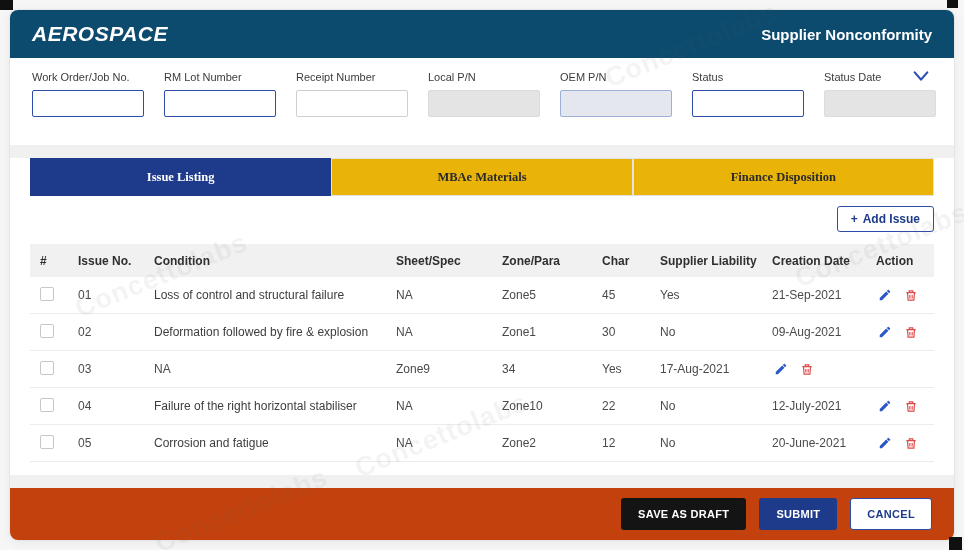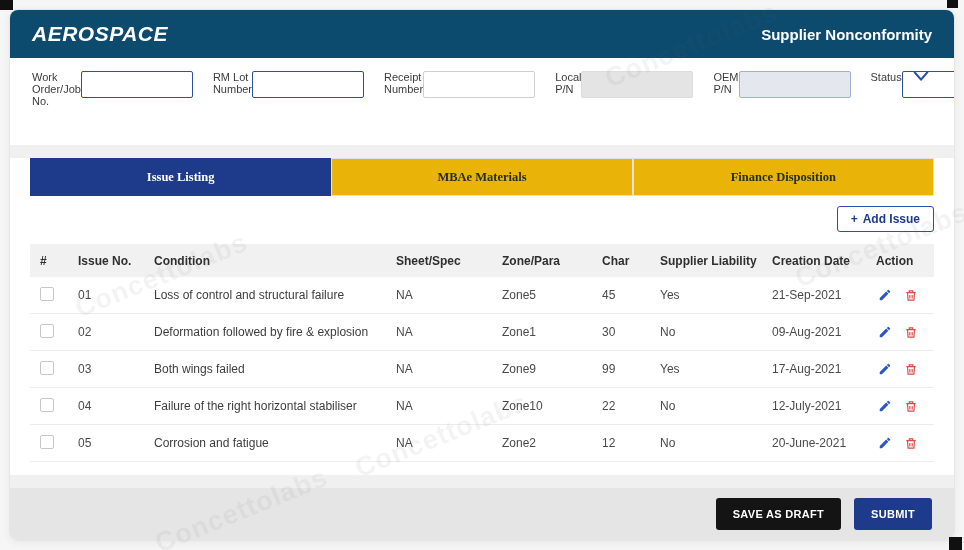--- a/index.html
+++ b/index.html
@@ -49,21 +49,21 @@
   .page-title { color: #ffffff; font-size: 15px; font-weight: 700; }
 
   
   .filters {
     flex: 0 0 87px;
     background: #ffffff;
     padding: 13px 22px 0 22px;
     display: flex; gap: 20px;
     position: relative;
   }
-  .field { display: flex; flex-direction: row; }
+  .field { display: flex; flex-direction: column; }
   .field label { font-size: 11px; color: #3c3c3c; margin-bottom: 7px; }
   .field input {
     width: 112px; height: 27px;
     border-radius: 2px; border: 1px solid #cfcfcf; background: #fff;
     font-size: 12px; padding: 0 6px; color: #333; outline: none;
     font-family: inherit;
   }
   .field input.b-blue { border: 1px solid #2e4da8; }
   .field input.fill-gray { background: #e4e4e4; border: 1px solid #dcdcdc; }
   .field input.fill-grayblue { background: #e4e7ee; border: 1px solid #9fb0d8; }
@@ -109,21 +109,21 @@
   .cb {
     appearance: none; -webkit-appearance: none;
     width: 14px; height: 14px; border: 1.5px solid #c7c7c7; border-radius: 2px;
     background: #fff; cursor: pointer; display: inline-block;
   }
   .actions-cell { display: flex; gap: 12px; align-items: center; padding-left: 6px; }
   .icon-btn { border: none; background: transparent; padding: 0; cursor: pointer; line-height: 0; }
 
   
   .footer {
-    flex: 0 0 52px; background: #e5e5e5;
+    flex: 0 0 52px; background: #c2410c;
     display: flex; align-items: center; justify-content: flex-end;
     gap: 13px; padding: 0 22px;
   }
   .btn {
     font-size: 11px; font-weight: 700; letter-spacing: .3px;
     padding: 9px 16px; border-radius: 3px; cursor: pointer; border: 1px solid transparent;
     font-family: inherit;
   }
   .btn-draft { background: #141414; color: #ffffff; }
   .btn-submit { background: #1e3a8a; color: #ffffff; }
@@ -254,24 +254,23 @@
                   </svg></span></button>
             <button class="icon-btn"><span><svg width="14" height="15" viewBox="0 0 24 24" fill="none" stroke="#dd4a4a" stroke-width="2">
                     <path d="M4 7h16M10 11v6M14 11v6M6 7l1 13h10l1-13M9 7V4h6v3"></path>
                   </svg></span></button>
           </span>
         </div>
 
         <div class="tr row">
           <span class="cb-cell"><input type="checkbox" class="cb" style=""></span>
           <span class="cell">03</span>
-          <span class="cell cond">Both wings failed</span>
           <span class="cell">NA</span>
           <span class="cell">Zone9</span>
-          <span class="cell">99</span>
+          <span class="cell">34</span>
           <span class="cell">Yes</span>
           <span class="cell">17-Aug-2021</span>
           <span class="actions-cell">
             <button class="icon-btn"><span><svg width="14" height="14" viewBox="0 0 24 24" fill="#2a56c6">
                     <path d="M3 17.25V21h3.75L17.81 9.94l-3.75-3.75L3 17.25zM20.71 7.04c.39-.39.39-1.02 0-1.41l-2.34-2.34a.996.996 0 0 0-1.41 0l-1.83 1.83 3.75 3.75 1.83-1.83z"></path>
                   </svg></span></button>
             <button class="icon-btn"><span><svg width="14" height="15" viewBox="0 0 24 24" fill="none" stroke="#dd4a4a" stroke-width="2">
                     <path d="M4 7h16M10 11v6M14 11v6M6 7l1 13h10l1-13M9 7V4h6v3"></path>
                   </svg></span></button>
           </span>
@@ -315,16 +314,17 @@
           </span>
         </div>
       </div>
     </section>
 
     <div class="band"></div>
 
     <footer class="footer">
       <button class="btn btn-draft">SAVE AS DRAFT</button>
       <button class="btn btn-submit">SUBMIT</button>
+      <button class="btn btn-cancel">CANCEL</button>
     </footer>
 
   </div>
 </div>
 
 </body></html>

